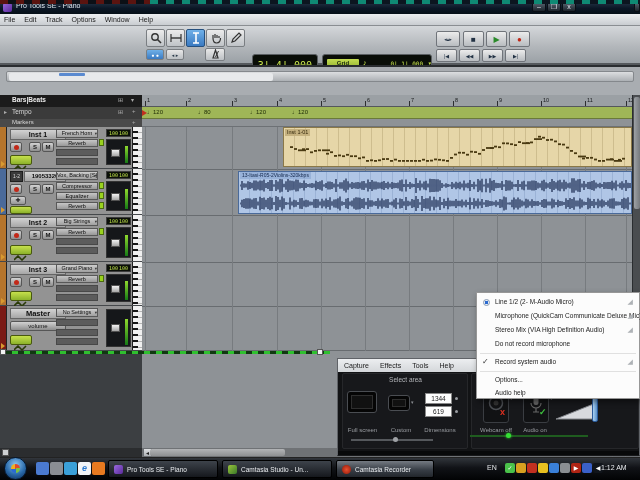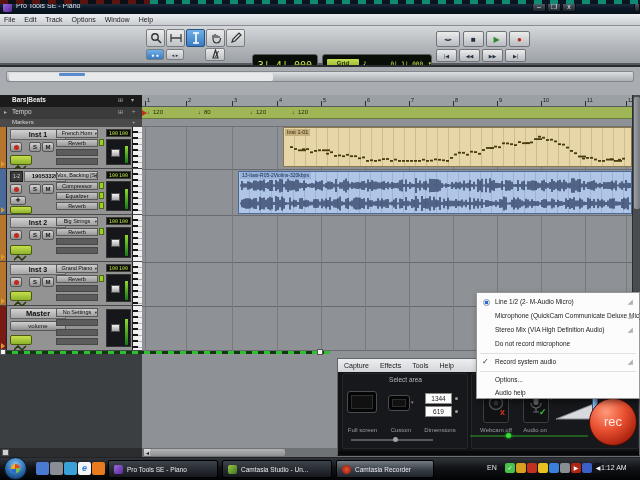--- a/index.html
+++ b/index.html
@@ -594,21 +594,20 @@
         </svg>
     </div>
     <div class="inarr" style="left:212px;top:36px">▾</div>
     <div class="camsub" style="left:176px;top:68px;width:42px">Audio on</div>
     <svg id="wedge" style="left:218px;top:38px" width="44" height="26" viewBox="0 0 44 26">
         <polygon points="0,22 40,6 40,22" fill="#d8dade" stroke="#84878c" stroke-width="1"></polygon>
       </svg>
     <div id="bluehandle" style="left:254px;top:37px"></div>
     <div id="audlevel" style="left:132px;top:76px;width:118px"></div>
     <div id="auddot" style="left:168px;top:74px"></div>
-    <div id="recbtn" style="left:251px;top:39px">rec</div>
     <div id="cambase"></div>
   </div>
 
   <div id="popup">
     <div class="pitem" style="top:3px">
       <i class="pradio"></i>
       <span class="lab">Line 1/2 (2- M-Audio Micro)</span>
       <span class="lvl">◢</span>
     </div>
     <div class="pitem" style="top:17px">

